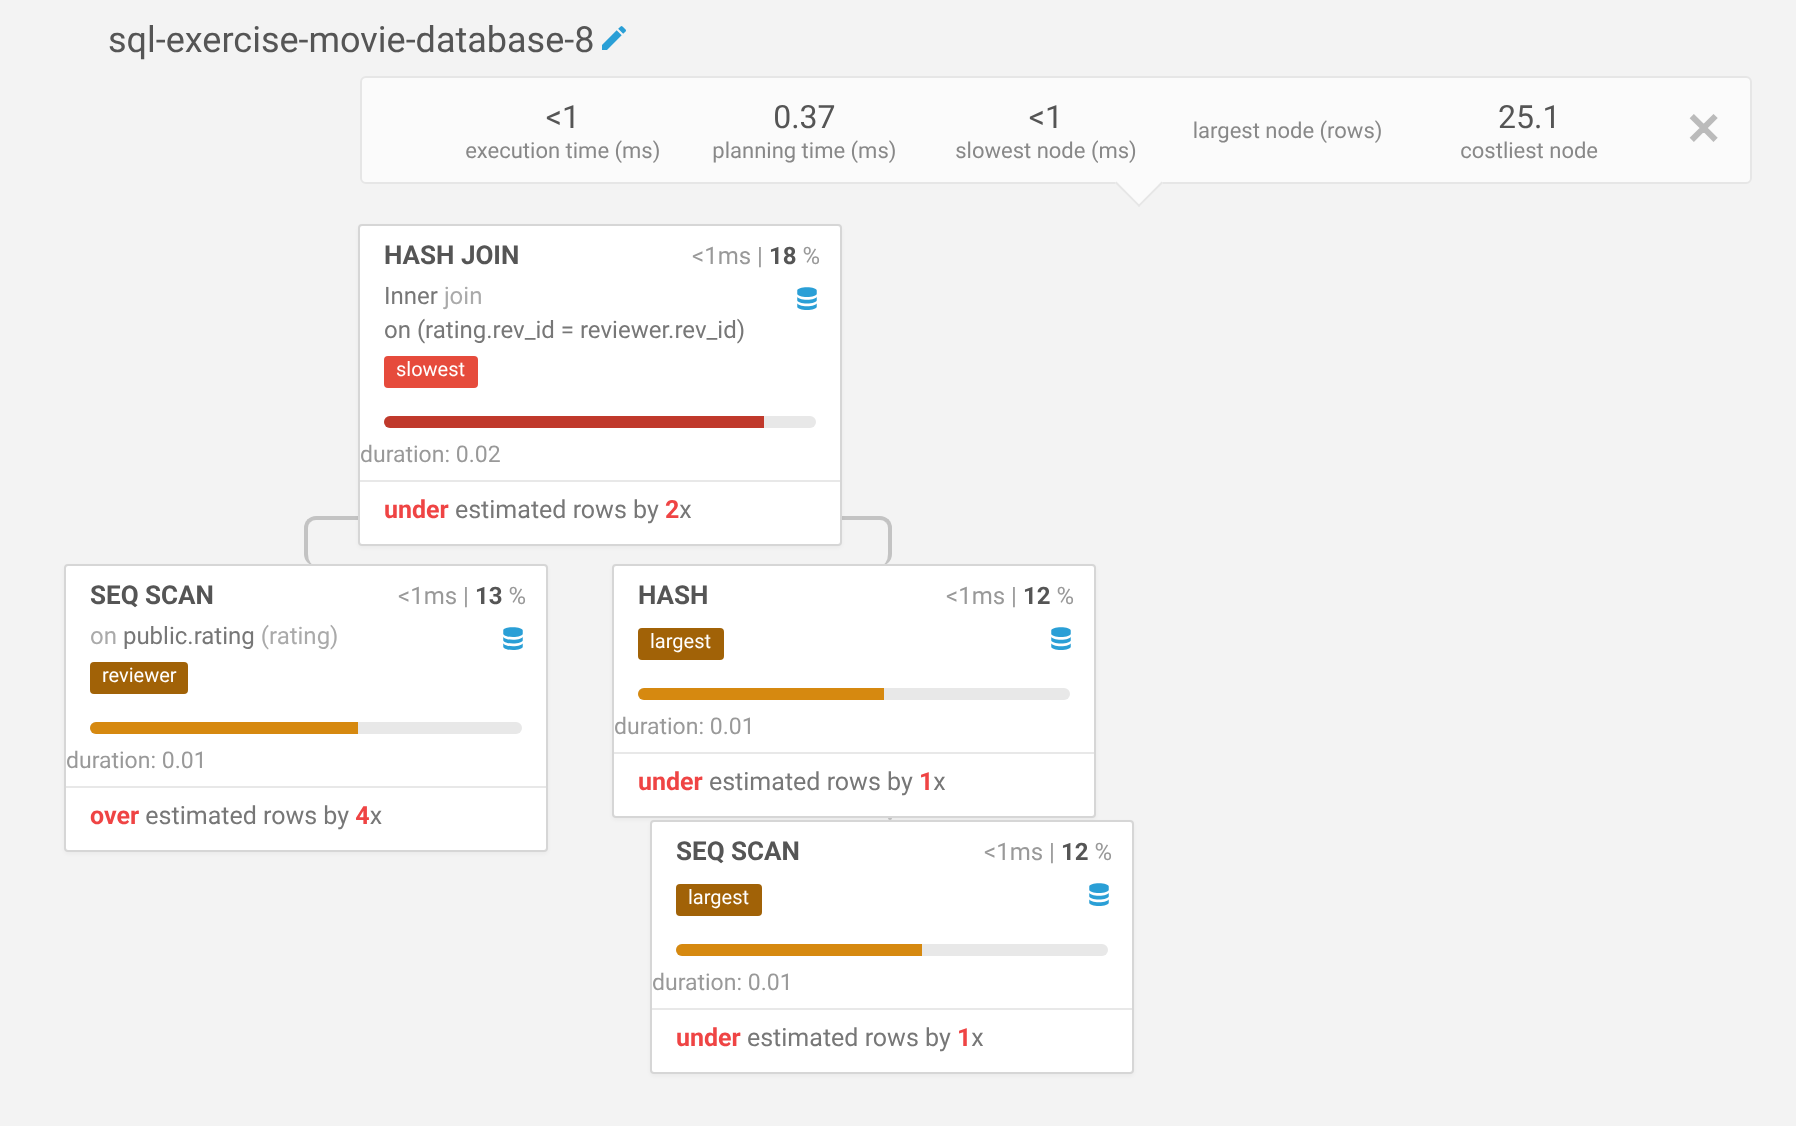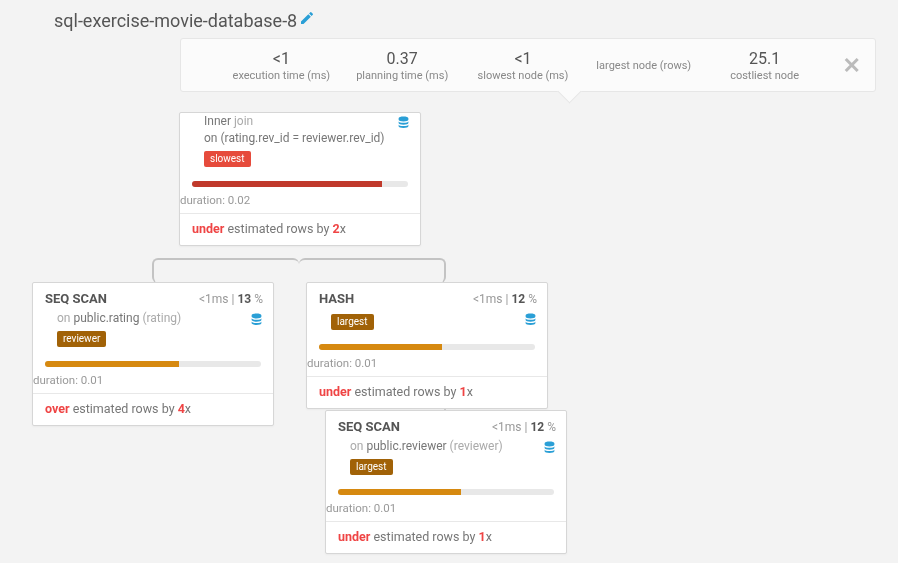--- a/index.html
+++ b/index.html
@@ -11,21 +11,21 @@
     font-size: 13px;
     color: #555;
     width: 898px;
     height: 563px;
     overflow: hidden;
     position: relative;
   }
   .title-row {
     padding: 10px 0 0 54px;
     display: flex;
-    align-items: flex-start;
+    align-items: flex-end;
     gap: 2px;
   }
   .title {
     font-size: 18px;
     color: #555;
     font-weight: 400;
   }
   .pencil-icon svg { width: 16px; height: 16px; fill: #2a9fd6; }
 
   .summary-bar {
@@ -72,21 +72,21 @@
   }
   .node-head {
     padding: 8px 10px 4px 12px;
     display: flex;
     justify-content: space-between;
     align-items: baseline;
   }
   .node-title { font-weight: 700; color: #555; font-size: 13px; }
   .node-stats { font-size: 12px; color: #999; white-space: nowrap; }
   .node-stats b { color: #555; font-weight: 700; }
-  .node-body { padding: 0 12px 4px 24px; position: relative; }
+  .node-body { padding: 0 12px 4px 12px; position: relative; }
   .node-desc { font-size: 12px; color: #777; line-height: 1.35; margin-bottom: 1px; }
   .node-desc .grey { color: #aaa; }
   .db-icon { position: absolute; right: 10px; top: 2px; }
   .db-icon svg { width: 13px; height: 14px; fill: #2a9fd6; }
   .tag {
     display: inline-block;
     font-size: 10px;
     font-weight: 400;
     color: #fff;
     padding: 2px 6px 3px 6px;
@@ -145,20 +145,24 @@
   <span class="close-icon">✕</span>
 </div>
 
 <div class="canvas">
 
   <div class="connector" style="left:152px; top:258px; width:147px; height:25px; border-right:none; border-bottom:none;"></div>
   <div class="connector" style="left:299px; top:258px; width:147px; height:25px; border-left:none; border-bottom:none;"></div>
   <div class="connector" style="left:444px; top:395px; width:2px; height:15px; border:none; border-left:2px solid #c3c3c3;"></div>
 
   <div class="node" style="left:179px; top:112px;">
+    <div class="node-head">
+      <span class="node-title">HASH JOIN</span>
+      <span class="node-stats"><span>&lt;1</span><span>ms</span><span> | </span><b>18</b><span> %</span></span>
+    </div>
     <div class="node-body">
       <div class="node-desc"><span>Inner </span><span class="grey">join</span></div>
       <div class="node-desc">on (rating.rev_id = reviewer.rev_id)</div>
       <span class="db-icon"><svg viewBox="0 0 24 24">
             <path d="M12 2C7 2 3 3.3 3 5v3c0 1.7 4 3 9 3s9-1.3 9-3V5c0-1.7-4-3-9-3zm9 8.5c0 1.7-4 3-9 3s-9-1.3-9-3V14c0 1.7 4 3 9 3s9-1.3 9-3v-3.5zm0 6c0 1.7-4 3-9 3s-9-1.3-9-3V20c0 1.7 4 3 9 3s9-1.3 9-3v-3.5z"></path>
           </svg></span>
       <span class="tag tag-red">slowest</span>
     </div>
     <div class="bar-wrap">
         <div class="bar-red" style="width: 88%;"></div>
@@ -206,21 +210,20 @@
     <div class="sep"></div>
     <div class="est-row"><b>under</b><span> estimated rows by </span><b>1</b><span>x</span></div>
   </div>
 
   <div class="node" style="left:325px; top:410px;">
     <div class="node-head">
       <span class="node-title">SEQ SCAN</span>
       <span class="node-stats"><span>&lt;1</span><span>ms</span><span> | </span><b>12</b><span> %</span></span>
     </div>
     <div class="node-body">
-      <div class="node-desc"><span class="grey">on </span><span>public.reviewer </span><span class="grey">(reviewer)</span></div>
       <span class="db-icon"><svg viewBox="0 0 24 24">
             <path d="M12 2C7 2 3 3.3 3 5v3c0 1.7 4 3 9 3s9-1.3 9-3V5c0-1.7-4-3-9-3zm9 8.5c0 1.7-4 3-9 3s-9-1.3-9-3V14c0 1.7 4 3 9 3s9-1.3 9-3v-3.5zm0 6c0 1.7-4 3-9 3s-9-1.3-9-3V20c0 1.7 4 3 9 3s9-1.3 9-3v-3.5z"></path>
           </svg></span>
       <span class="tag tag-orange">largest</span>
     </div>
     <div class="bar-wrap">
         <div class="bar-orange" style="width: 57%;"></div>
       </div>
     <div class="dur">duration: 0.01</div>
     <div class="sep"></div>

